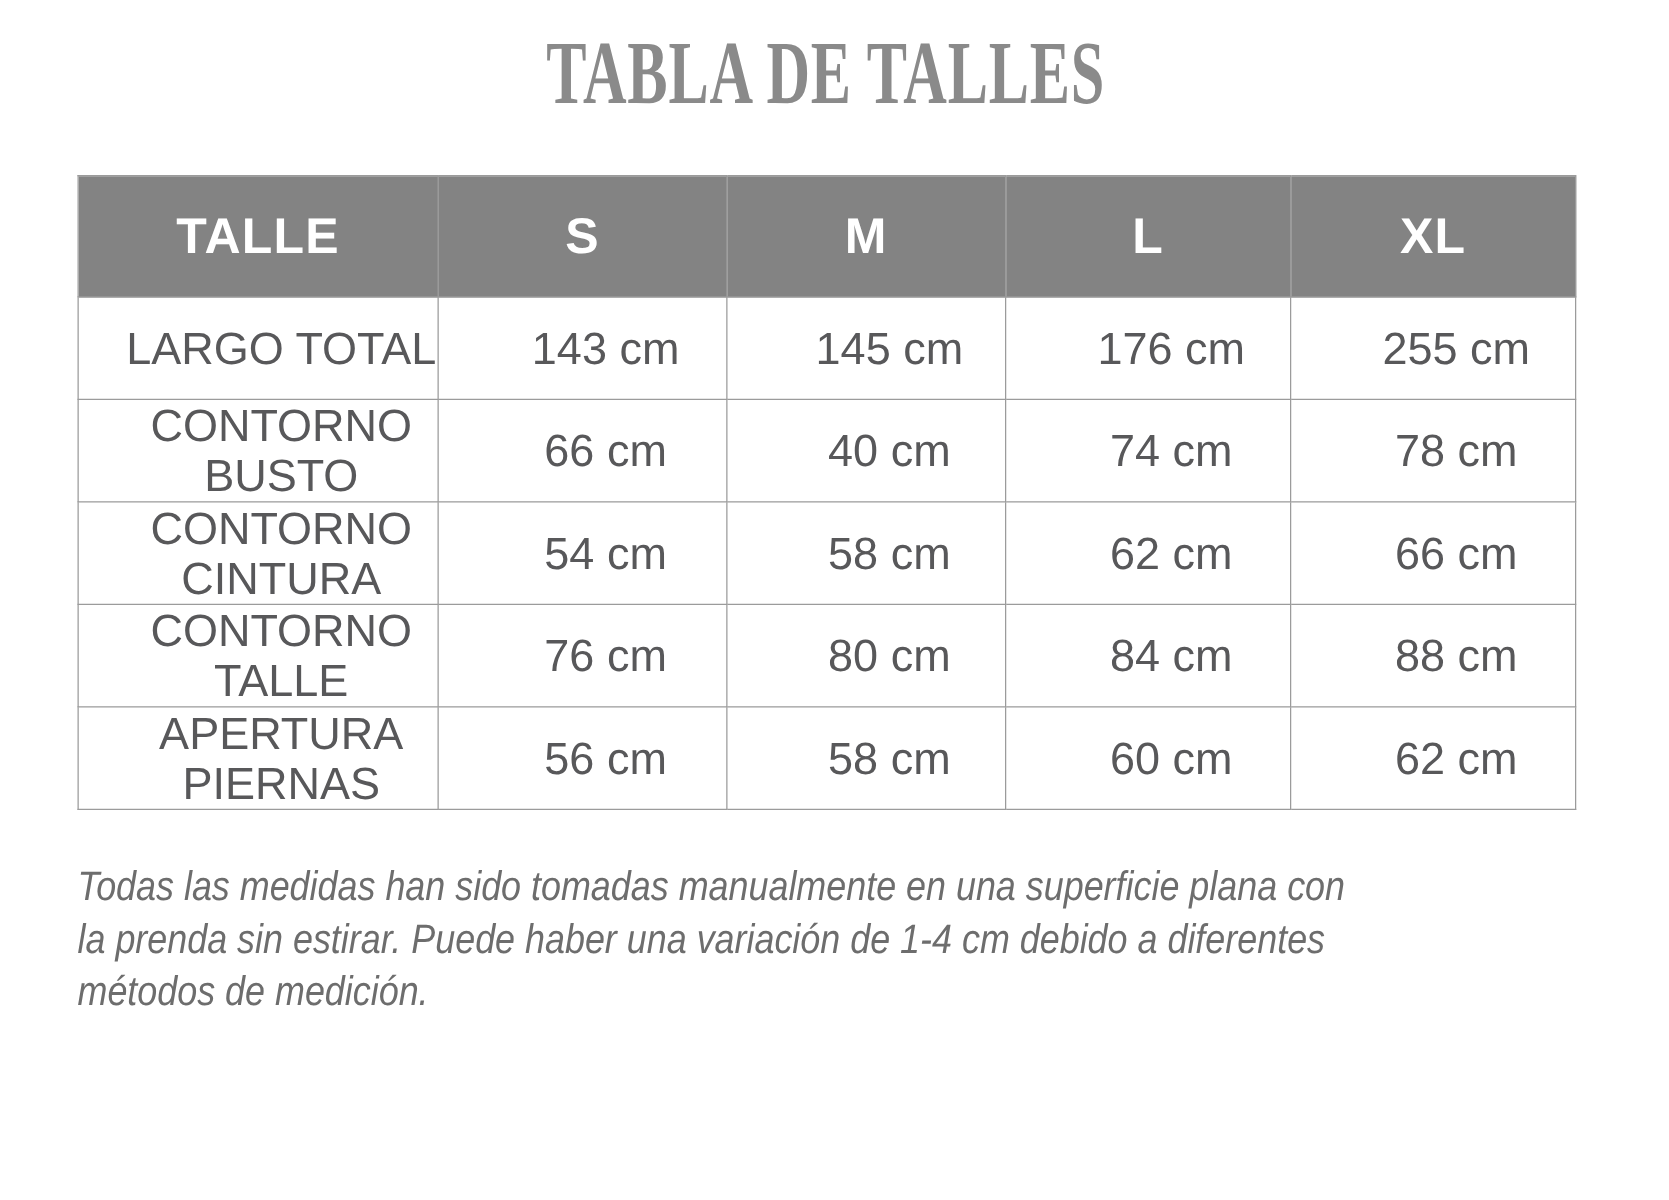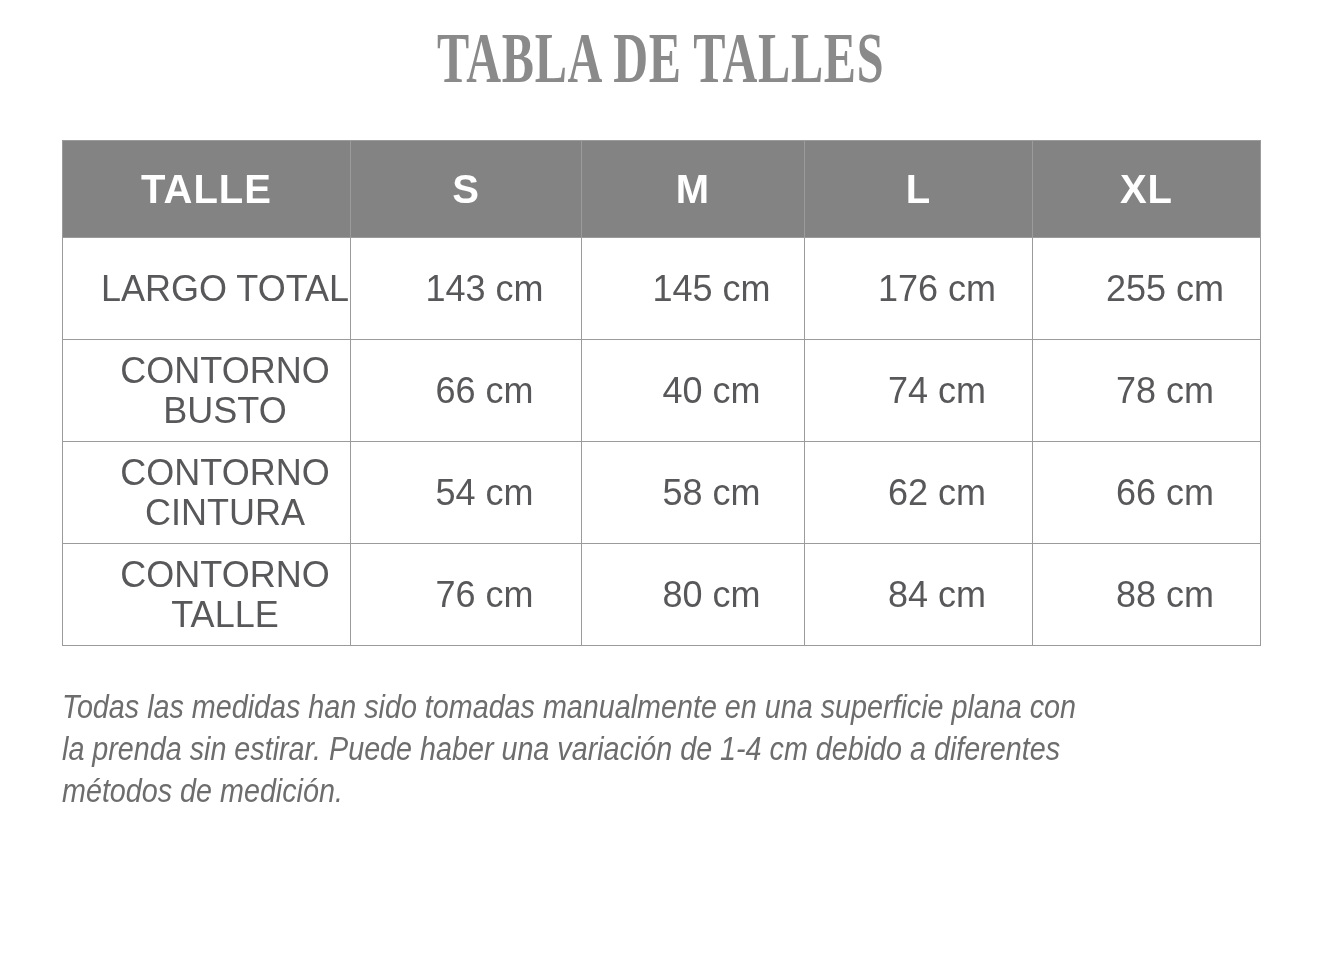--- a/index.html
+++ b/index.html
@@ -51,21 +51,21 @@
   }
   table.size-chart thead th {
     background: #838383;
     color: #ffffff;
     font-size: 40px;
     font-weight: bold;
     height: 97px;
     letter-spacing: 1px;
   }
   table.size-chart tbody td {
-    height: 102px;
+    height: 82px;
     color: #58585a;
     font-size: 36px;
     font-weight: normal;
     padding-left: 37px;
   }
   td.label-cell .lbl-line {
     display: block;
     line-height: 40px;
   }
   td.label-cell .lbl-line:empty { display: none; }
@@ -145,20 +145,30 @@
       <tr>
         <td class="label-cell">
           <span class="lbl-line">CONTORNO</span>
           <span class="lbl-line">TALLE</span>
         </td>
         <td>76 cm</td>
         <td>80 cm</td>
         <td>84 cm</td>
         <td>88 cm</td>
       </tr>
+      <tr>
+        <td class="label-cell">
+          <span class="lbl-line">APERTURA</span>
+          <span class="lbl-line">PIERNAS</span>
+        </td>
+        <td>56 cm</td>
+        <td>58 cm</td>
+        <td>60 cm</td>
+        <td>62 cm</td>
+      </tr>
     </tbody>
   </table>
 
   <div class="disclaimer">
     <span class="f-line">Todas las medidas han sido tomadas manualmente en una superficie plana con</span>
     <span class="f-line">la prenda sin estirar. Puede haber una variación de 1-4 cm debido a diferentes</span>
     <span class="f-line">métodos de medición.</span>
   </div>
 
 </div>

